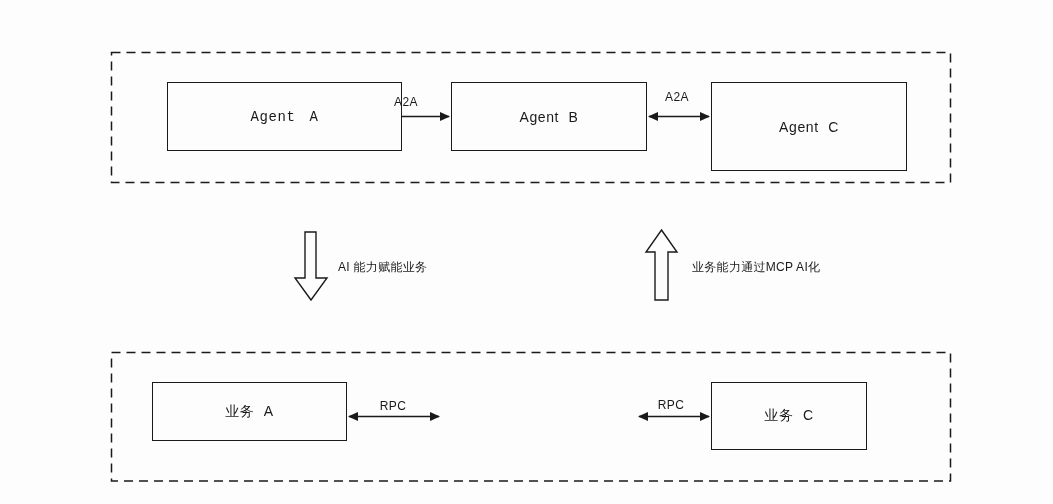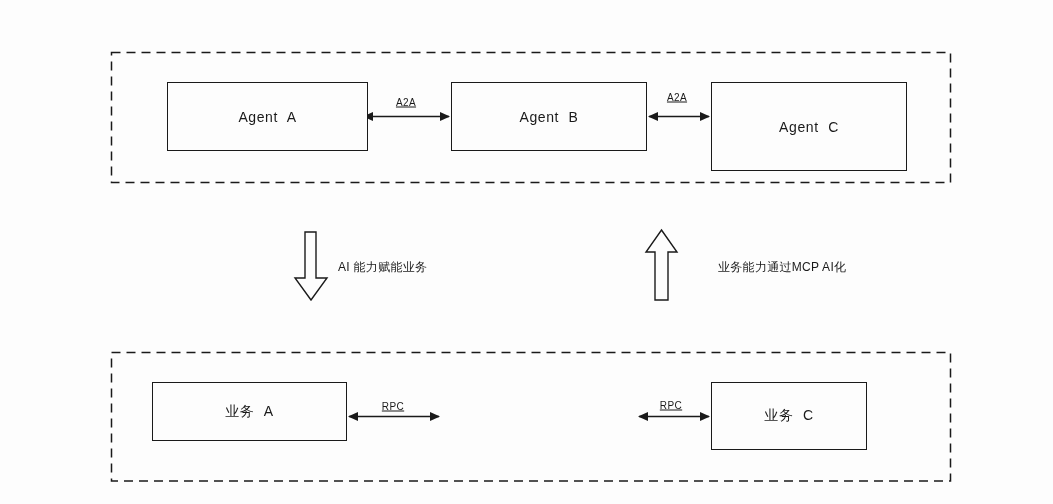--- a/index.html
+++ b/index.html
@@ -34,25 +34,24 @@
   }
   .node-label {
     font-size: 14px;
     letter-spacing: 0.6px;
     word-spacing: 5px;
     white-space: nowrap;
   }
   .link-label {
     position: absolute;
     transform: translate(-50%, -50%);
-    font-size: 10px;
+    font-size: 12px;
     letter-spacing: 0.4px;
     white-space: nowrap;
     background: transparent;
-    text-decoration: underline;
   }
   .flow-label {
     position: absolute;
     font-size: 12px;
     letter-spacing: 0.3px;
     white-space: nowrap;
   }
 </style>
 </head>
 <body>
@@ -72,35 +71,35 @@
     <line x1="364" y1="116.5" x2="449" y2="116.5" stroke="#1a1a1a" stroke-width="1.4" marker-start="url(#ah)" marker-end="url(#ah)"></line>
     <line x1="649" y1="116.5" x2="709" y2="116.5" stroke="#1a1a1a" stroke-width="1.4" marker-start="url(#ah)" marker-end="url(#ah)"></line>
 
     <line x1="349" y1="416.5" x2="439" y2="416.5" stroke="#1a1a1a" stroke-width="1.4" marker-start="url(#ah)" marker-end="url(#ah)"></line>
     <line x1="639" y1="416.5" x2="709" y2="416.5" stroke="#1a1a1a" stroke-width="1.4" marker-start="url(#ah)" marker-end="url(#ah)"></line>
 
     <polygon points="305,232 316,232 316,278 327,278 311,300 295,278 305,278" fill="#fdfdfd" stroke="#1a1a1a" stroke-width="1.4" stroke-linejoin="miter"></polygon>
     <polygon points="661.5,230 677,252 668,252 668,300 655,300 655,252 646,252" fill="#fdfdfd" stroke="#1a1a1a" stroke-width="1.4" stroke-linejoin="miter"></polygon>
   </svg>
 
-  <div class="node-box" style="left:167px; top:82px; width:201px; height:69px;">
+  <div class="node-box" style="left:167px; top:82px; width:235px; height:69px;font-family:Liberation Mono, monospace;">
     <span class="node-label">Agent A</span>
   </div>
   <div class="node-box" style="left:451px; top:82px; width:196px; height:69px;">
     <span class="node-label">Agent B</span>
   </div>
   <div class="node-box" style="left:711px; top:82px; width:196px; height:89px;">
     <span class="node-label">Agent C</span>
   </div>
 
   <div class="link-label" style="left:406px; top:102px;">A2A</div>
   <div class="link-label" style="left:677px; top:97px;">A2A</div>
 
   <div class="flow-label" style="left:338px; top:259px;">AI 能力赋能业务</div>
-  <div class="flow-label" style="left:718px; top:259px;">业务能力通过MCP AI化</div>
+  <div class="flow-label" style="left:692px; top:259px;">业务能力通过MCP AI化</div>
 
   <div class="node-box" style="left:152px; top:382px; width:195px; height:59px;">
     <span class="node-label">业务 A</span>
   </div>
   <div class="node-box" style="left:711px; top:382px; width:156px; height:68px;">
     <span class="node-label">业务 C</span>
   </div>
 
   <div class="link-label" style="left:393px; top:406px;">RPC</div>
   <div class="link-label" style="left:671px; top:405px;">RPC</div>

